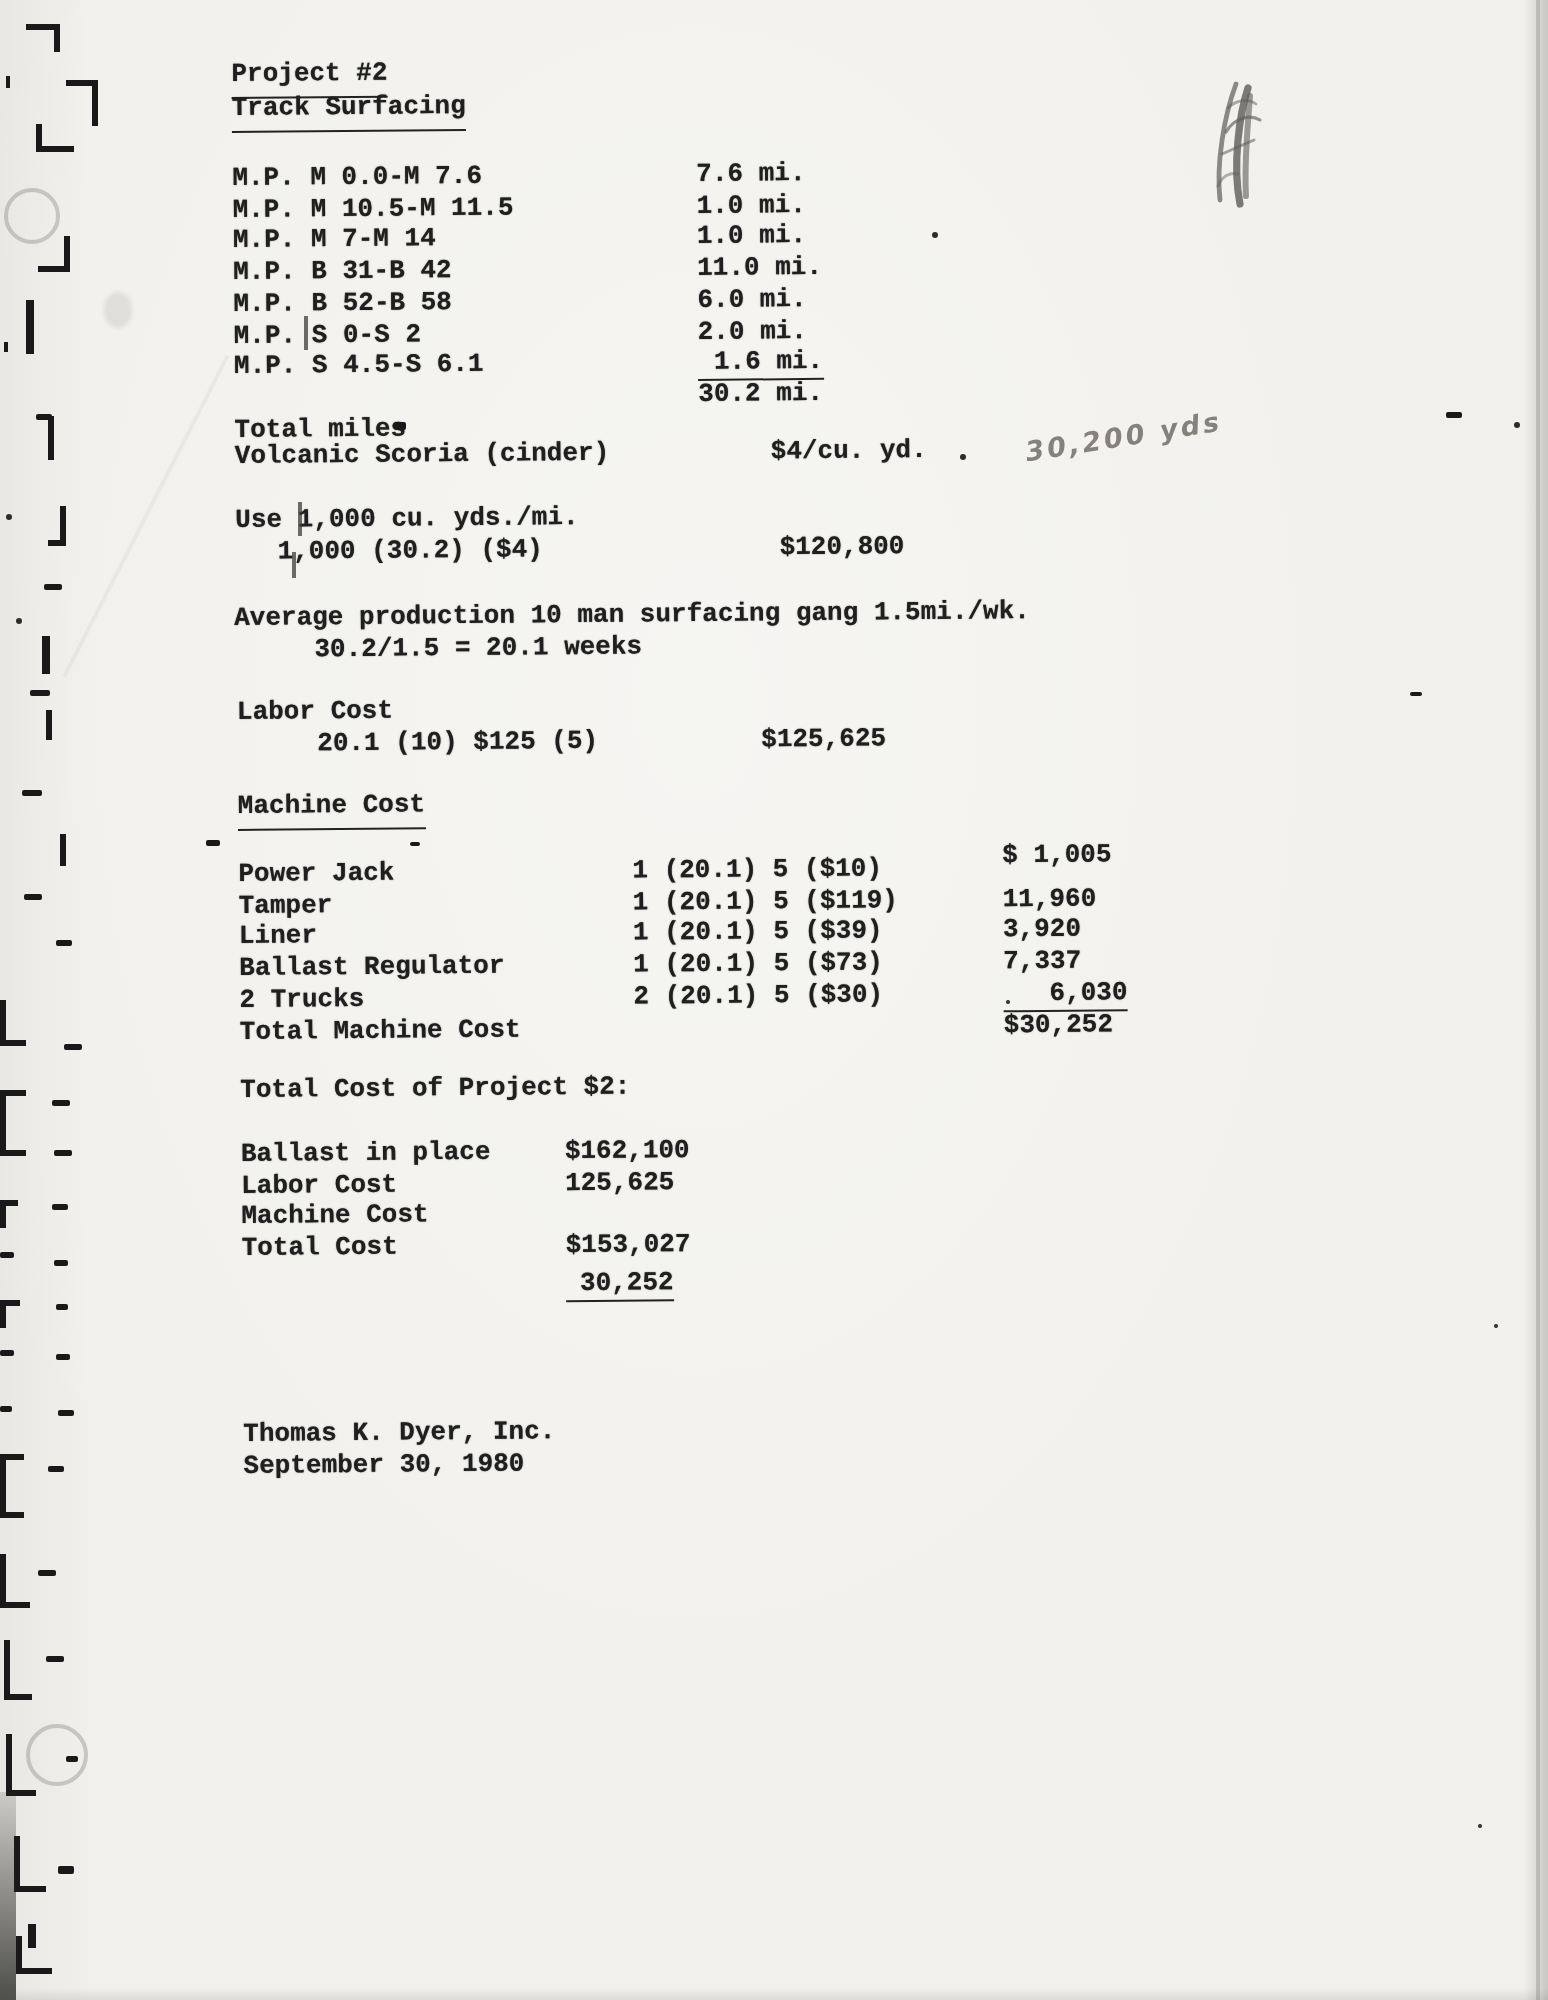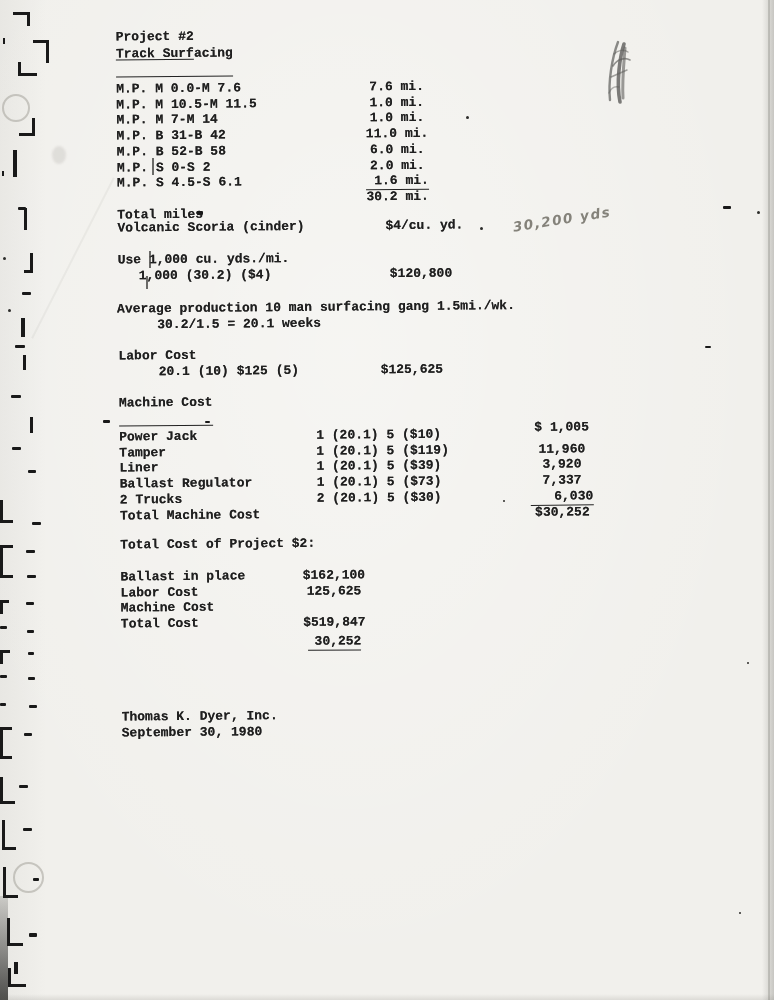--- a/index.html
+++ b/index.html
@@ -19,22 +19,22 @@
     background:linear-gradient(180deg, rgba(40,40,38,0.15), rgba(25,25,23,0.75));}
   .crease{position:absolute;left:72px;top:168px;width:2px;height:180px;background:rgba(80,78,72,0.06);transform:rotate(27deg);}
   .stain{position:absolute;left:52px;top:146px;width:14px;height:18px;background:rgba(110,108,100,0.14);border-radius:50%;filter:blur(1px);}
 
   
   .typed{position:absolute;left:0;top:0;width:774px;height:1000px;
     transform:rotate(-0.5deg);transform-origin:60px 300px;
     color:#1f1f1f;}
   .line{position:absolute;font:700 13px/15.7px "Liberation Mono", monospace;white-space:pre;
     text-shadow:0 0 0.6px rgba(25,25,25,0.75);}
-  .rcol{text-align:center;}
-  .ul{display:inline-block;border-bottom:1.6px solid #222;padding-bottom:14px;}
+  .rcol{text-align:left;}
+  .ul{display:inline-block;border-bottom:1.6px solid #222;padding-bottom:3px;}
   .sum{display:inline-block;border-bottom:1.8px solid #222;padding-bottom:0px;}
 
   
   .handnote{position:absolute;left:512px;top:207px;width:150px;
     font:italic 600 13.5px/16px "DejaVu Sans", sans-serif;color:#84827a;
     letter-spacing:1.6px;transform:rotate(-9deg);white-space:pre;}
 
   .scribble{position:absolute;left:597px;top:36px;}
 
   
@@ -130,21 +130,21 @@
 
     <div class="line" style="left:118px;top:538px">Total Cost of Project $2:</div>
 
     <div class="line" style="left:118px;top:570px">Ballast in place</div>
     <div class="line rcol" style="left:280px;top:570px;width:103px">$162,100</div>
     <div class="line" style="left:118px;top:586px">Labor Cost</div>
     <div class="line rcol" style="left:280px;top:586px;width:103px">125,625</div>
     <div class="line" style="left:118px;top:601px">Machine Cost</div>
     <div class="line rcol" style="left:280px;top:636px;width:103px"><span class="sum" style="padding-left:7px">30,252</span></div>
     <div class="line" style="left:118px;top:617px">Total Cost</div>
-    <div class="line rcol" style="left:280px;top:617px;width:103px">$519,847</div>
+    <div class="line rcol" style="left:280px;top:617px;width:103px">$153,027</div>
 
     <div class="line" style="left:118px;top:710px">Thomas K. Dyer, Inc.</div>
     <div class="line" style="left:118px;top:726px">September 30, 1980</div>
 
   </div>
 
   <div id="artifacts">
       <div class="mk m-ctr" style="top: 12px; left: 13px; width: 14px; height: 11px;"></div>
       <div class="mk m-v" style="top: 38px; left: 3px; width: 2px; height: 6px;"></div>
       <div class="mk m-ctr" style="top: 40px; left: 33px; width: 13px; height: 20px;"></div>

